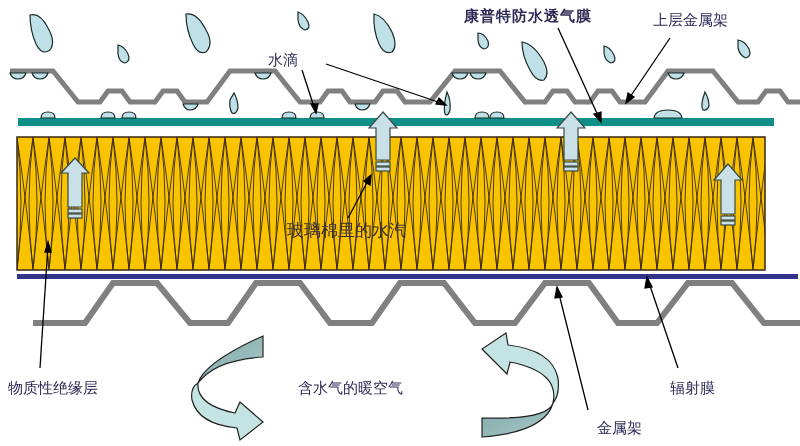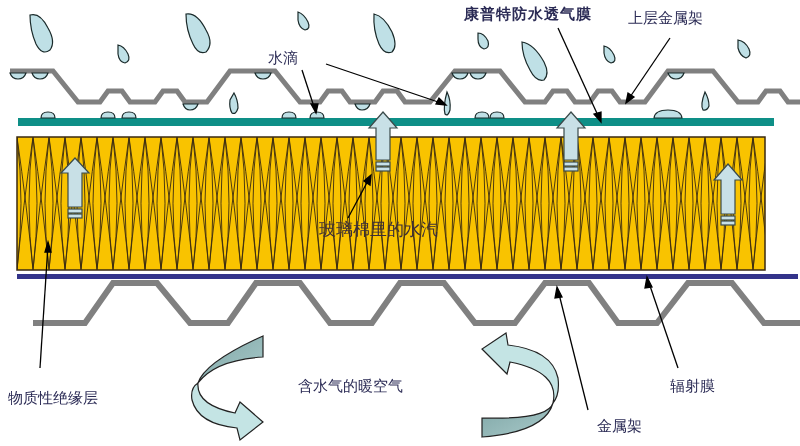--- a/index.html
+++ b/index.html
@@ -1,18 +1,18 @@
 <!DOCTYPE html>
 <html><head>
 <meta charset="utf-8">
 <style>
   html, body { margin: 0; padding: 0; background: #ffffff; }
   body { width: 800px; height: 446px; position: relative; overflow: hidden; font-family: "DejaVu Sans", sans-serif; }
   #diagram { position: absolute; left: 0; top: 0; width: 800px; height: 446px; }
-  .label { position: absolute; color: #2b2b55; font-size: 15px; white-space: nowrap; line-height: 1; font-family: Liberation Mono, monospace; }
+  .label { position: absolute; color: #2b2b55; font-size: 15px; white-space: nowrap; line-height: 1; font-family: Liberation Sans, sans-serif; }
   .label.bold { font-weight: bold; letter-spacing: 1px; }
   .label.inside { color: #3a2d3a; font-size: 17px; }
 </style>
 </head>
 <body>
 
 <svg id="diagram" width="800" height="446" viewBox="0 0 800 446" xmlns="http://www.w3.org/2000/svg">
   <defs>
     <pattern id="fiber" x="17" y="137" width="16" height="133" patternUnits="userSpaceOnUse">
       <path d="M0,0 Q8,66 0,133 M16,0 Q8,66 16,133 M0,0 Q10,70 16,133 M16,0 Q6,70 0,133" fill="none" stroke="#3A2A10" stroke-width="0.9"></path>
@@ -119,18 +119,18 @@
     <path d="M48,242 L51,252 L45,252 Z"></path>
     <line x1="588" y1="410" x2="558" y2="290"></line>
     <path d="M557,287 L562,297 L555,298 Z"></path>
     <line x1="678" y1="368" x2="648" y2="280"></line>
     <path d="M647,277 L652,287 L645,288 Z"></path>
   </g>
 </svg>
 
 <div class="label" style="left:268px; top:52px;">水滴</div>
 <div class="label bold" style="left:464px; top:8px;">康普特防水透气膜</div>
-<div class="label" style="left:628px; top:12px;">上层金属架</div>
-<div class="label inside" style="left:287px; top:222px;padding-left:32px;">玻璃棉里的水汽</div>
-<div class="label" style="left:8px; top:380px;margin-top:12px;">物质性绝缘层</div>
+<div class="label" style="left:653px; top:12px;">上层金属架</div>
+<div class="label inside" style="left:287px; top:222px;">玻璃棉里的水汽</div>
+<div class="label" style="left:8px; top:380px;">物质性绝缘层</div>
 <div class="label" style="left:298px; top:380px;">含水气的暖空气</div>
 <div class="label" style="left:670px; top:380px;text-align:center;">辐射膜</div>
 <div class="label" style="left:597px; top:420px;">金属架</div>
 
 </body></html>

